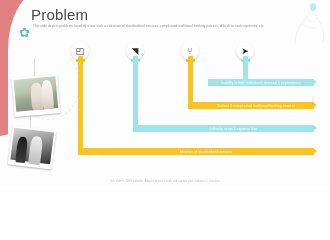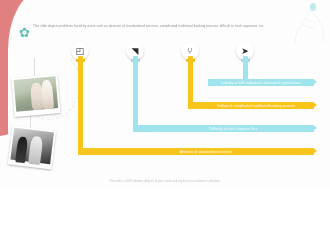--- a/index.html
+++ b/index.html
@@ -143,20 +143,21 @@
       <div class="fig2"></div>
     </div>
   </div>
   <div class="photo photo2">
     <div class="img">
       <div class="fig"></div>
       <div class="fig2"></div>
     </div>
   </div>
 
+  <div class="title">Problem</div>
   <div class="subtitle">This slide depicts problems faced by users such as absence of standardized services, complicated traditional booking process, difficult to track expenses, etc.</div>
 
   <svg class="art" viewBox="0 0 46 44">
     <path d="M30 8 C26 14 22 18 18 24 C15 29 13 35 13 42" fill="none" stroke="#d9d9d9" stroke-width="0.6"></path>
     <path d="M30 8 C33 13 36 17 39 22 C41 26 42 32 41 40" fill="none" stroke="#d9d9d9" stroke-width="0.6"></path>
     <path d="M23 16 C26 19 29 20 33 20" fill="none" stroke="#d9d9d9" stroke-width="0.5"></path>
     <path d="M20 22 C24 25 28 26 33 26" fill="none" stroke="#d9d9d9" stroke-width="0.5"></path>
     <ellipse cx="31" cy="5" rx="3" ry="4" fill="#7fd8e2"></ellipse>
   </svg>
 

